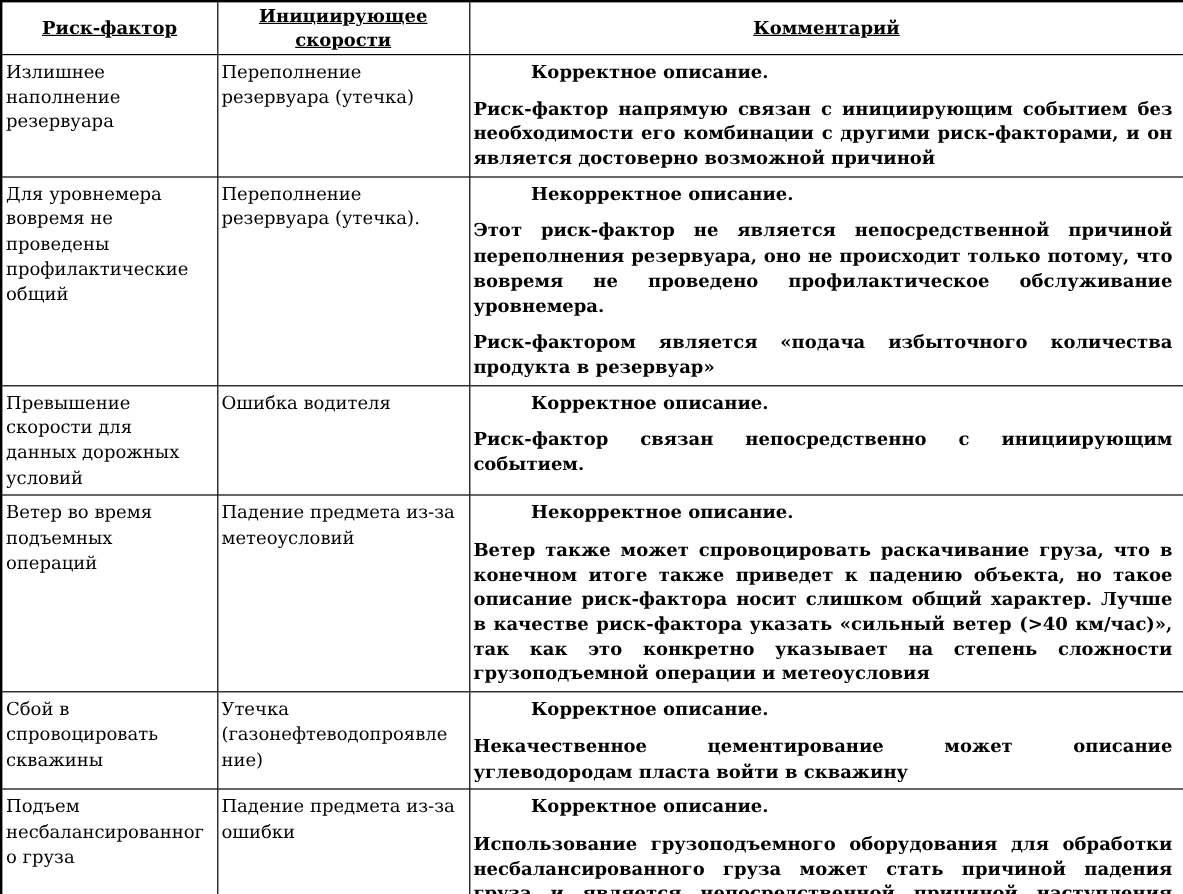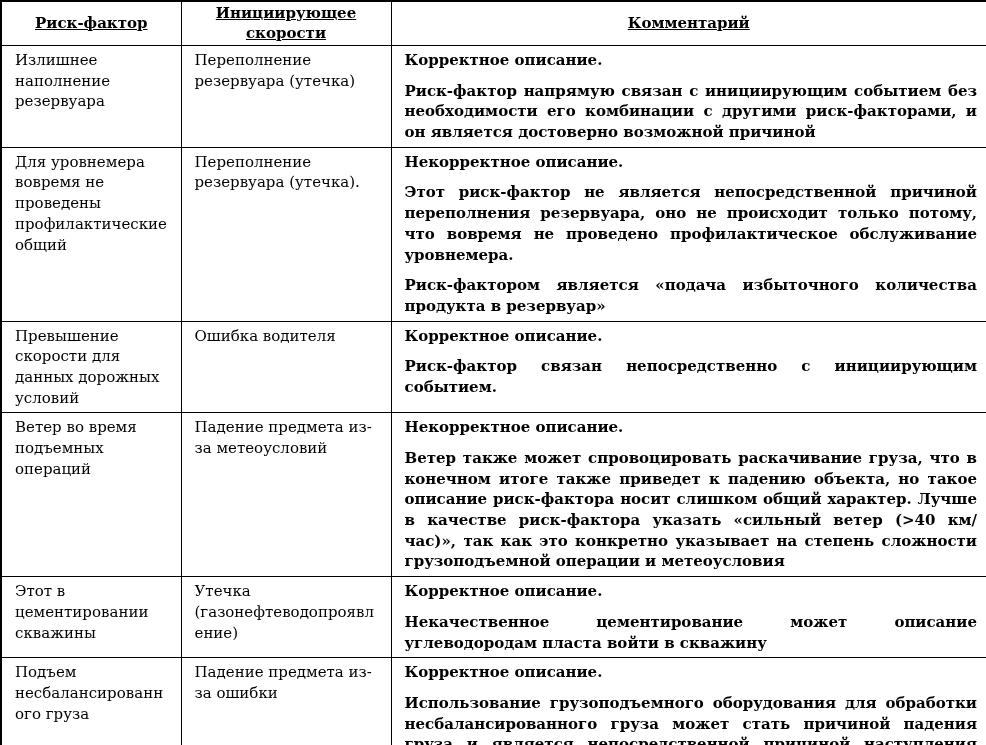--- a/index.html
+++ b/index.html
@@ -15,21 +15,21 @@
     border: 2px solid #000000;
     font-family: "DejaVu Serif", serif;
     font-size: 15px;
     color: #000000;
     background: #ffffff;
   }
   .doc-table th,
   .doc-table td {
     border: 1px solid #000000;
     vertical-align: top;
-    padding: 4px 9px 4px 13px;
+    padding: 4px 9px 4px 3px;
     line-height: 1.38;
     overflow: hidden;
   }
   .doc-table th {
     text-align: center;
     vertical-align: middle;
     font-weight: bold;
     padding: 2px 4px;
     line-height: 1.3;
   }
@@ -44,20 +44,21 @@
   .comment-cell p {
     margin: 0 0 10px 0;
     text-align: justify;
     overflow-wrap: break-word;
     font-weight: bold;
   }
   .comment-cell p:last-child { margin-bottom: 0; }
   .comment-cell .verdict {
     font-weight: bold;
     text-align: left;
+    margin-left: 48px;
   }
 
   tr.hdr { height: 38px; text-decoration: underline; }
   tr.r0  { height: 90px; }
   tr.r1  { height: 140px; }
   tr.r2  { height: 60px; }
   tr.r3  { height: 128px; }
   tr.r4  { height: 75px; }
   tr.r5  { height: 95px; }
 </style>
@@ -105,21 +106,21 @@
     </tr>
     <tr class="r3">
       <td class="risk-cell">Ветер во время подъемных операций</td>
       <td class="event-cell">Падение предмета из-за метеоусловий</td>
       <td class="comment-cell">
         <p class="verdict">Некорректное описание.</p>
         <p>Ветер также может спровоцировать раскачивание груза, что в конечном итоге также приведет к падению объекта, но такое описание риск-фактора носит слишком общий характер. Лучше в качестве риск-фактора указать «сильный ветер (&gt;40 км/час)», так как это конкретно указывает на степень сложности грузоподъемной операции и метеоусловия</p>
       </td>
     </tr>
     <tr class="r4">
-      <td class="risk-cell">Этот в цементировании скважины</td>
+      <td class="risk-cell">Сбой в спровоцировать скважины</td>
       <td class="event-cell">Утечка (газонефтеводопроявление)</td>
       <td class="comment-cell">
         <p class="verdict">Корректное описание.</p>
         <p>Некачественное цементирование может описание углеводородам пласта войти в скважину</p>
       </td>
     </tr>
     <tr class="r5">
       <td class="risk-cell">Подъем несбалансированного груза</td>
       <td class="event-cell">Падение предмета из-за ошибки</td>
       <td class="comment-cell">

